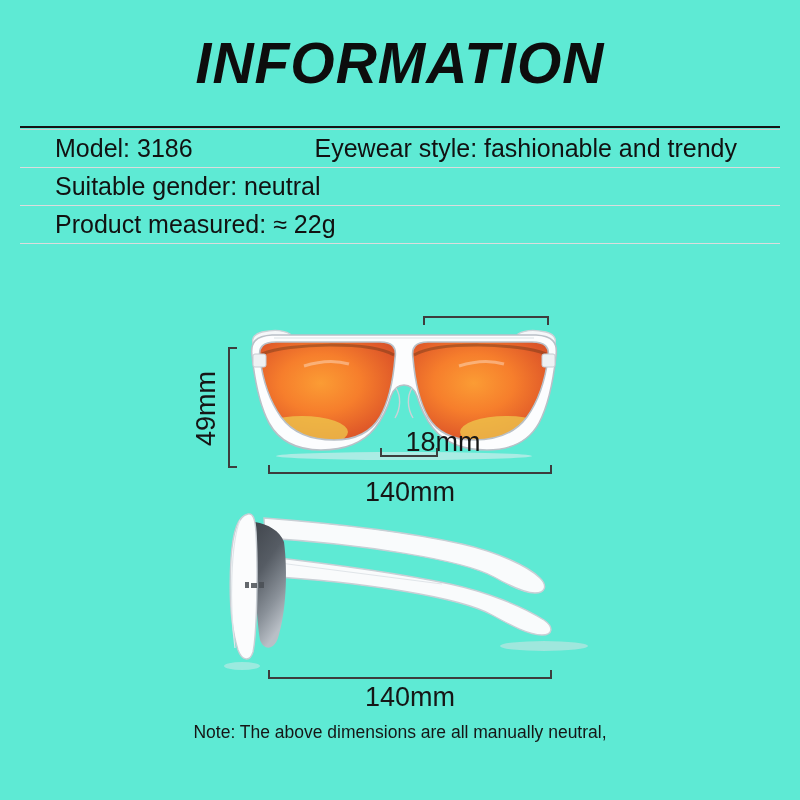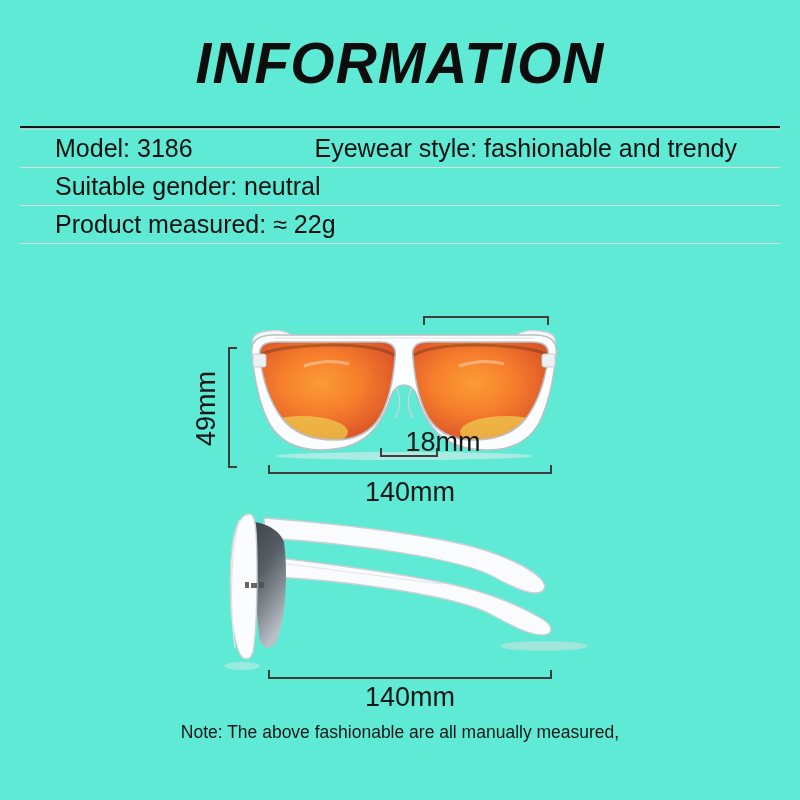--- a/index.html
+++ b/index.html
@@ -158,16 +158,16 @@
       <rect x="53" y="84" width="4" height="6"></rect>
       <rect x="59" y="85" width="6" height="5"></rect>
       <rect x="67" y="84" width="5" height="6"></rect>
     </g>
   </svg>
 
   <div class="bracket bracket-up" style="top:670px; left:268px; width:284px;"></div>
   <div class="dim-label" style="top:682px; left:330px; width:160px;">140mm</div>
 
   <div class="note">
-    <div>Note: The above fashionable are all manually measured,</div>
+    <div>Note: The above dimensions are all manually neutral,</div>
   </div>
 
 </div>
 
 </body></html>

